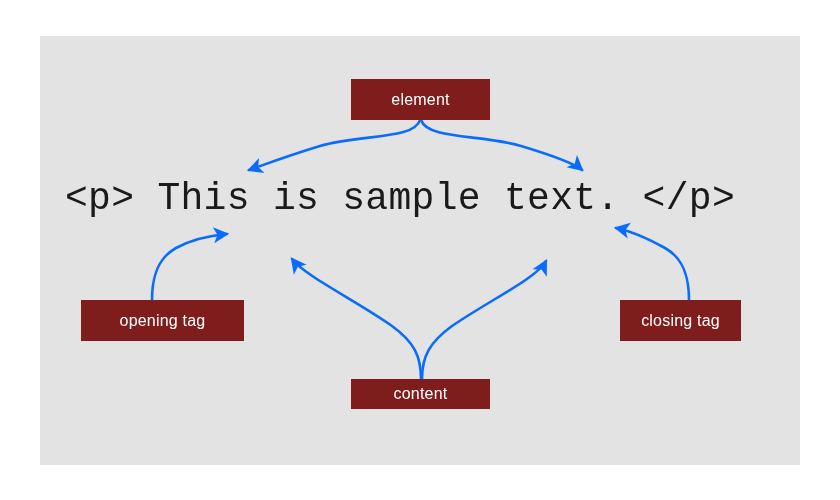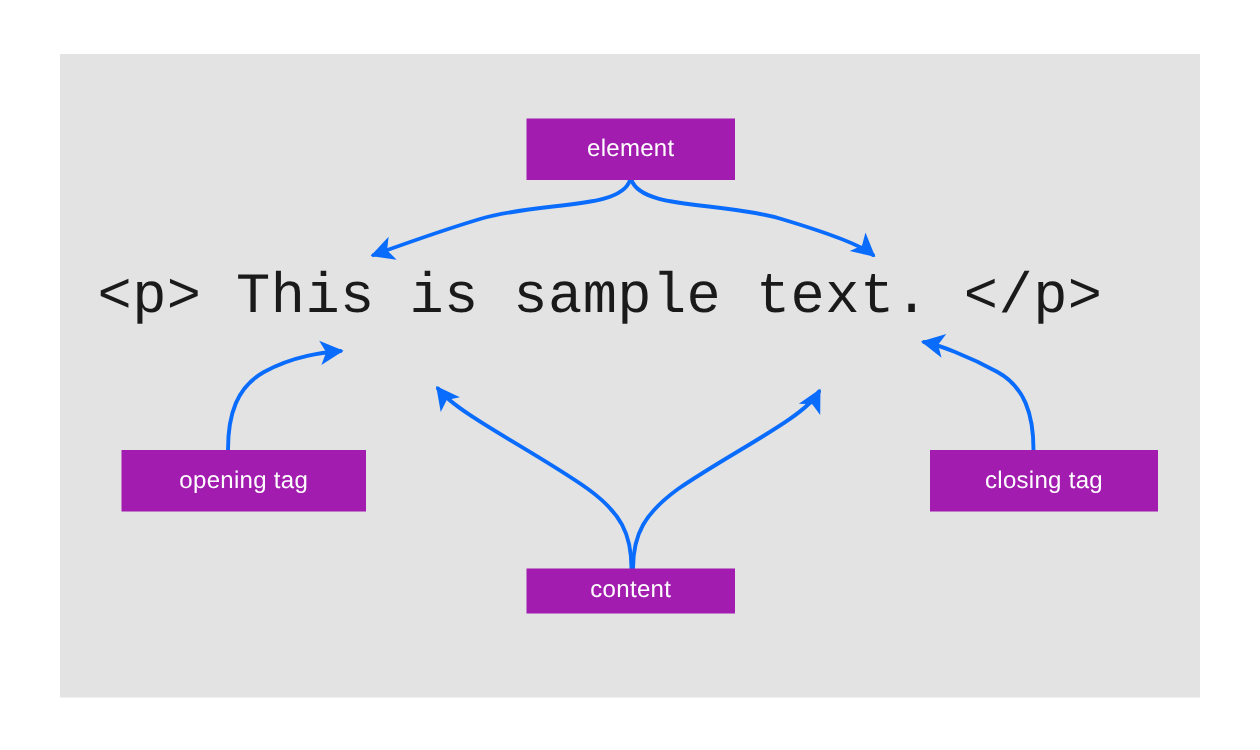--- a/index.html
+++ b/index.html
@@ -30,21 +30,21 @@
   .edge-layer {
     position: absolute;
     left: 0;
     top: 0;
     width: 840px;
     height: 500px;
     pointer-events: none;
   }
   .node-box {
     position: absolute;
-    background: #a21caf;
+    background: #7f1d1d;
     display: flex;
     align-items: center;
     justify-content: center;
     box-sizing: border-box;
   }
   .node-label {
     color: #ffffff;
     font-family: "Liberation Sans", sans-serif;
     font-size: 16px;
     font-weight: 400;
@@ -60,21 +60,21 @@
   }
   #node-opening-tag {
     left: 81px;
     top: 300px;
     width: 163px;
     height: 41px;
   }
   #node-closing-tag {
     left: 620px;
     top: 300px;
-    width: 152px;
+    width: 121px;
     height: 41px;
   }
   #node-content {
     left: 351px;
     top: 379px;
     width: 139px;
     height: 30px;
   }
   #sample-code-text {
     position: absolute;

